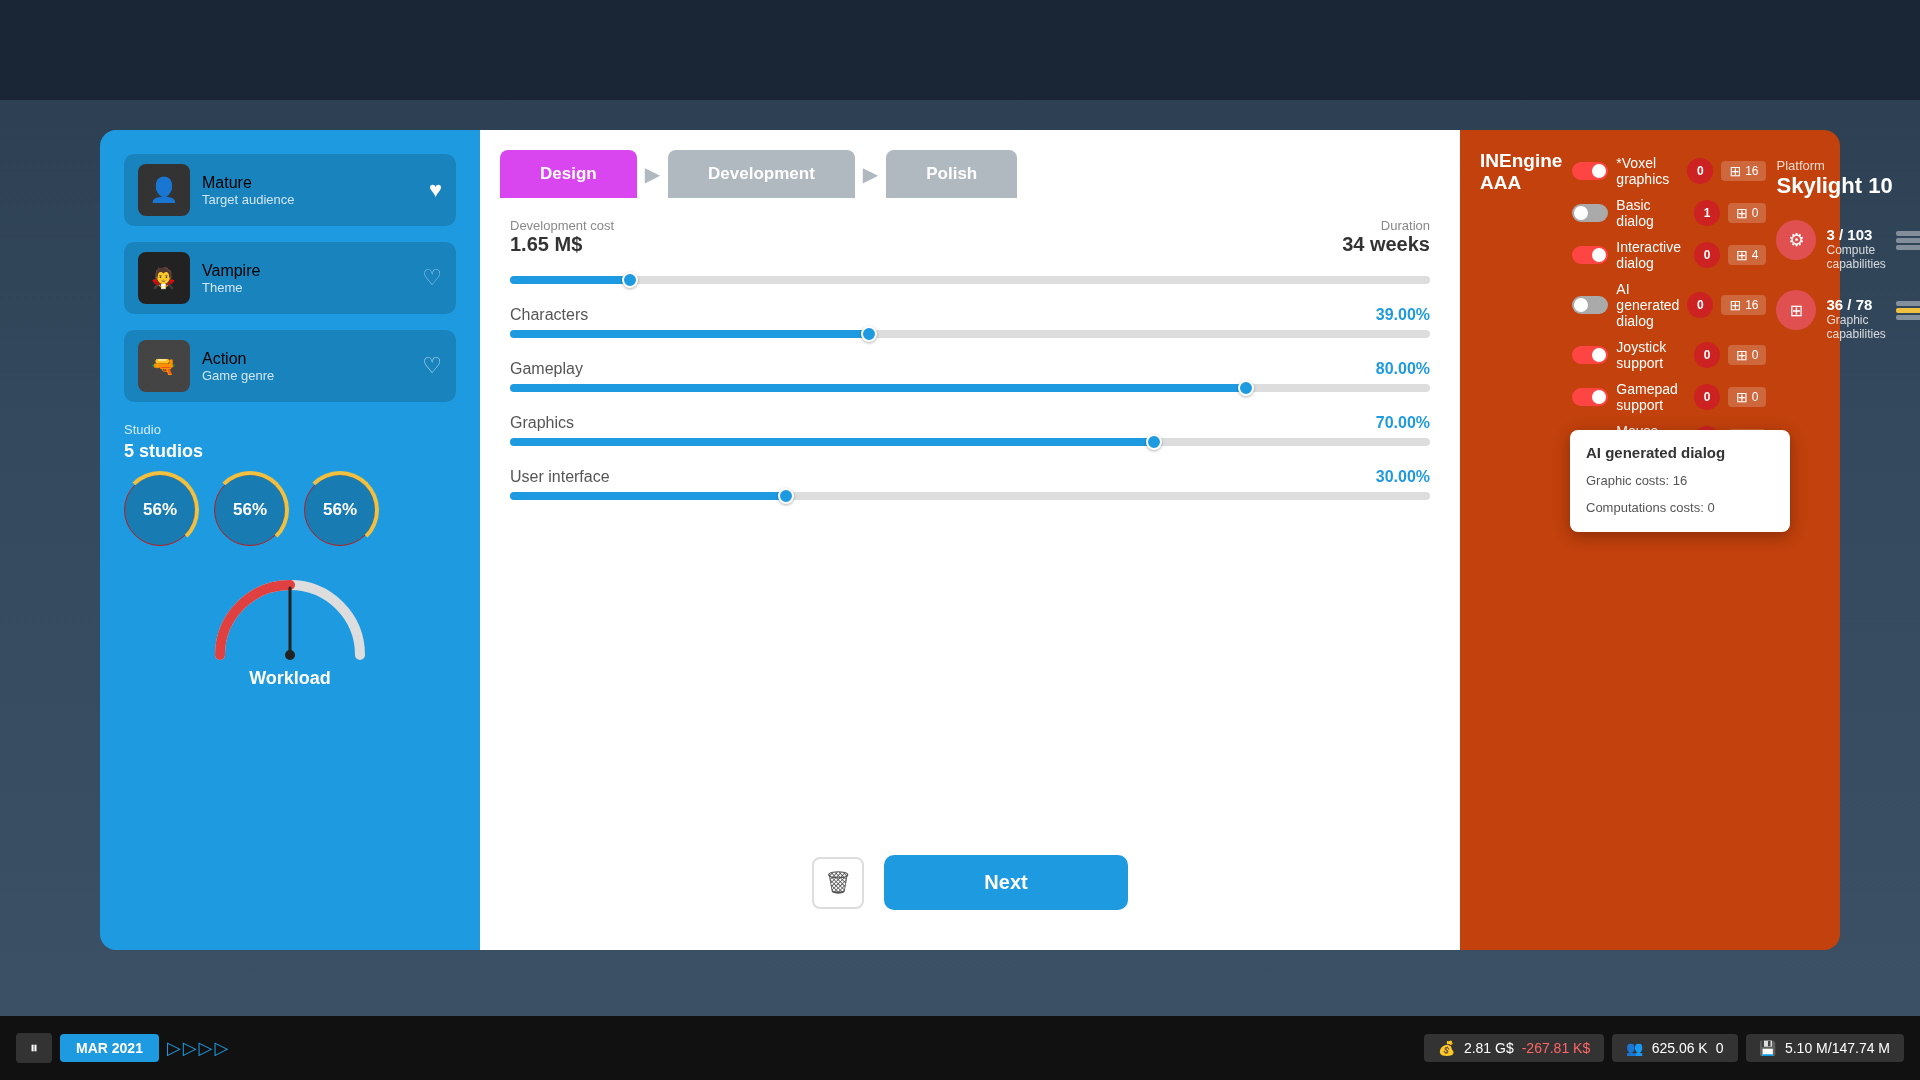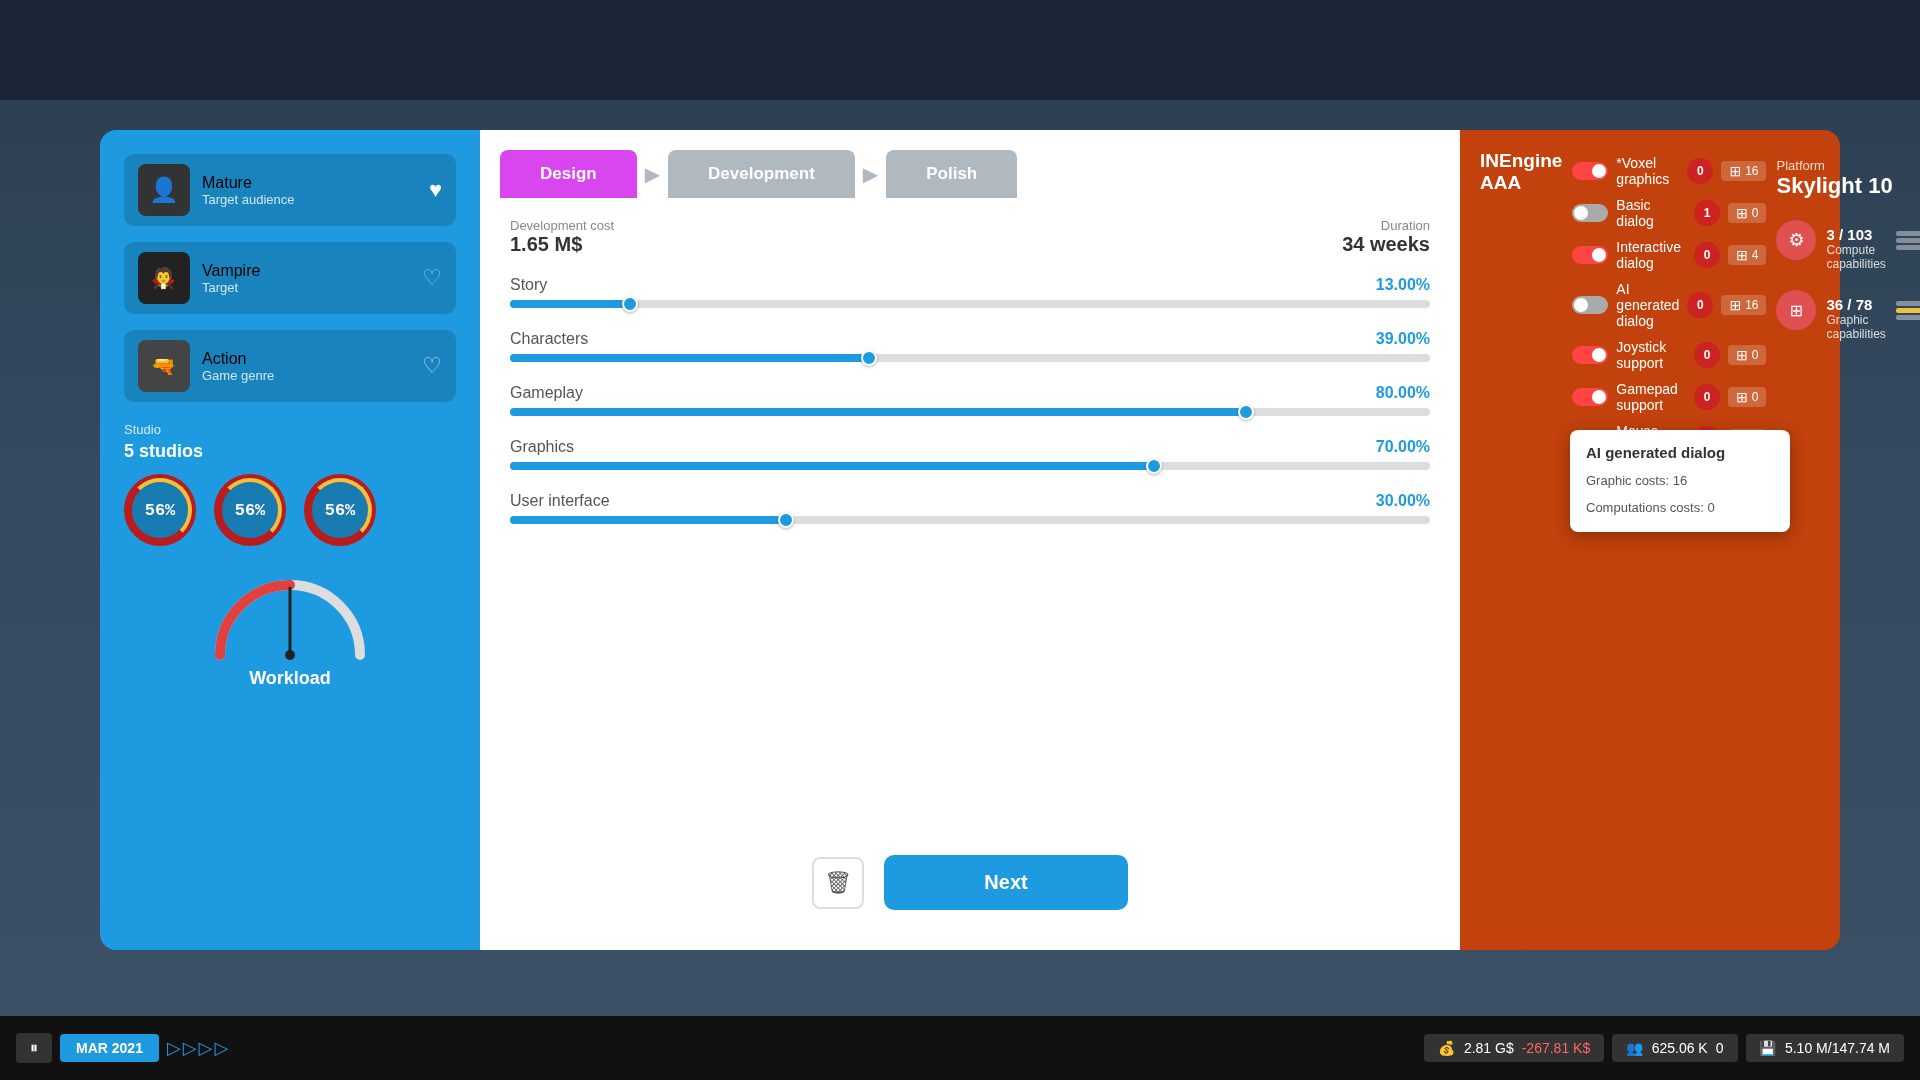--- a/index.html
+++ b/index.html
@@ -95,30 +95,29 @@
 
     .studio-circles {
       display: flex;
       gap: 18px;
       margin-top: 12px;
     }
     .studio-circle {
       width: 72px;
       height: 72px;
       border-radius: 50%;
-      border: 8px solid #b91c1c;
+      border: 1px solid #b91c1c;
       background: rgba(0,0,0,0.2);
       display: flex;
       align-items: center;
       justify-content: center;
       font-size: 17px;
       font-weight: bold;
       color: white;
       position: relative;
-      font-family: Liberation Mono, monospace;
     }
     .studio-circle::before {
       content: '';
       position: absolute;
       inset: -4px;
       border-radius: 50%;
       border: 4px solid transparent;
       border-top-color: #f0c040;
       border-right-color: #f0c040;
     }
@@ -492,21 +491,21 @@
         <div class="info-card-title">Mature</div>
         <div class="info-card-subtitle">Target audience</div>
       </div>
       <span class="heart-icon heart-filled">♥</span>
     </div>
 
     <div class="info-card">
       <div class="info-card-icon" style="background:#222; font-size:20px;">🧛</div>
       <div class="info-card-text">
         <div class="info-card-title">Vampire</div>
-        <div class="info-card-subtitle">Target</div>
+        <div class="info-card-subtitle">Theme</div>
       </div>
       <span class="heart-icon heart-outline">♡</span>
     </div>
 
     <div class="info-card">
       <div class="info-card-icon" style="background:#444; font-size:20px;">🔫</div>
       <div class="info-card-text">
         <div class="info-card-title">Action</div>
         <div class="info-card-subtitle">Game genre</div>
       </div>
@@ -562,24 +561,20 @@
         </div>
         <div class="dev-info-right">
           <div class="dev-info-label">Duration</div>
           <div class="dev-info-value">34 weeks</div>
         </div>
       </div>
 
       <div class="slider-section" id="sliders-container">
 
       <div class="slider-row">
-      <div class="slider-header">
-        <span class="slider-name">Story</span>
-        <span class="slider-value">13.00%</span>
-      </div>
       <div class="slider-track">
         <div class="slider-fill" style="width:13%"></div>
         <div class="slider-thumb" style="left:13%"></div>
       </div>
     </div>
           <div class="slider-row">
       <div class="slider-header">
         <span class="slider-name">Characters</span>
         <span class="slider-value">39.00%</span>
       </div>

